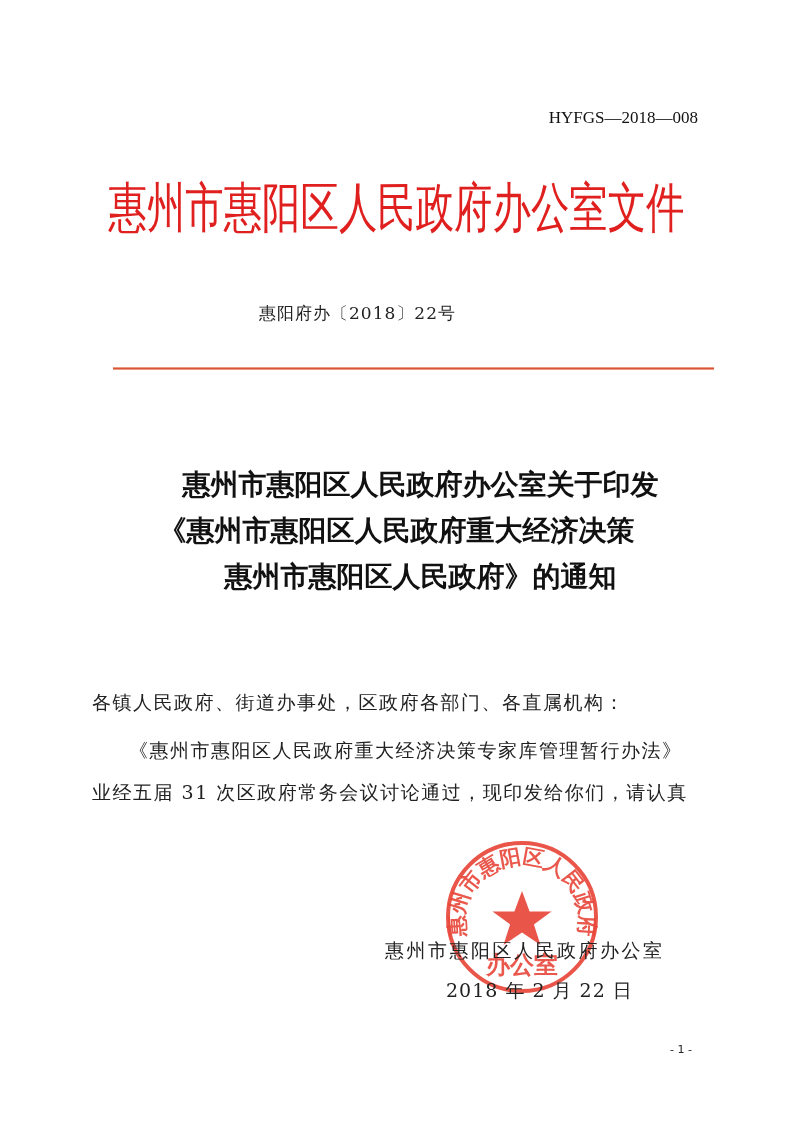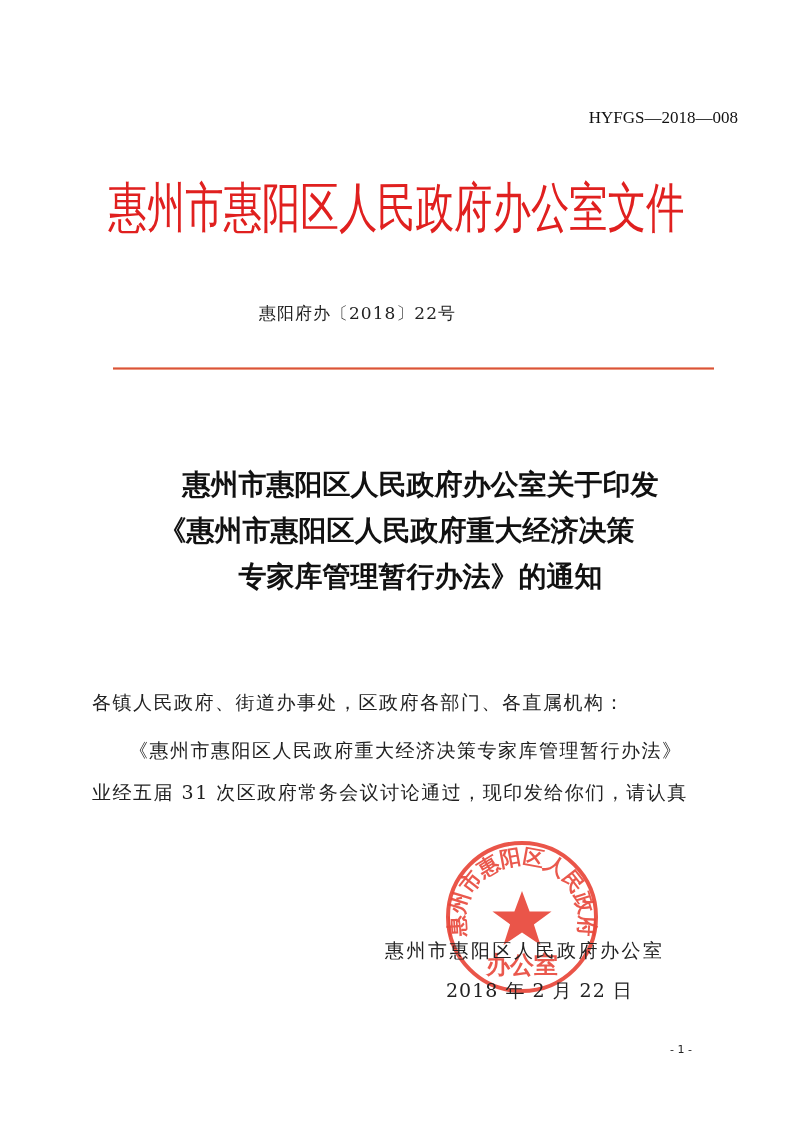--- a/index.html
+++ b/index.html
@@ -1,20 +1,20 @@
 <!DOCTYPE html>
 <html><head>
 <meta charset="utf-8">
 <style>
   html, body { margin: 0; padding: 0; background: #ffffff; }
   body { width: 793px; height: 1121px; position: relative; overflow: hidden;
          font-family: "DejaVu Serif", "Liberation Serif", serif; color: #111; }
   .abs { position: absolute; }
   .doc-code { left: 0; width: 698px; top: 108px; text-align: right;
-              font-family: "Liberation Serif", serif; font-size: 17px; color: #111; margin-left: 40px; }
+              font-family: "Liberation Serif", serif; font-size: 17px; color: #111; }
   .masthead { left: 0; width: 793px; top: 172px; text-align: center;
               font-family: "DejaVu Serif", serif; font-size: 48px; color: #e0201f;
               letter-spacing: 0px; transform: scaleX(0.80) scaleY(1.12);
               transform-origin: center top; white-space: nowrap; font-weight: 400; }
   .doc-number { left: 0; width: 715px; top: 302px; text-align: center;
                 font-size: 17px; color: #222; letter-spacing: 1px;
                 font-family: "DejaVu Serif", serif; }
   .red-rule { left: 113px; width: 601px; top: 367px; height: 3px;
               background: #d9533a; border-top: 1px solid #ec9a82; border-bottom: 1px solid #ec9a82;
               box-sizing: border-box; }
@@ -44,21 +44,21 @@
 
 <div class="abs masthead">惠州市惠阳区人民政府办公室文件</div>
 
 <div class="abs doc-number">惠阳府办〔2018〕22号</div>
 
 <div class="abs red-rule"></div>
 
 <div class="abs title">
   <div>惠州市惠阳区人民政府办公室关于印发</div>
   <div class="l2">《惠州市惠阳区人民政府重大经济决策</div>
-  <div>专家库管理暂行办法》的通知</div>
+  <div>惠州市惠阳区人民政府》的通知</div>
 </div>
 
 <div class="abs body addressee">各镇人民政府、街道办事处，区政府各部门、各直属机构：</div>
 
 <div class="abs body para">
   <div class="indent">《惠州市惠阳区人民政府重大经济决策专家库管理暂行办法》</div>
   <div>业经五届 31 次区政府常务会议讨论通过，现印发给你们，请认真</div>
 </div>
 
 <div class="abs stamp">

